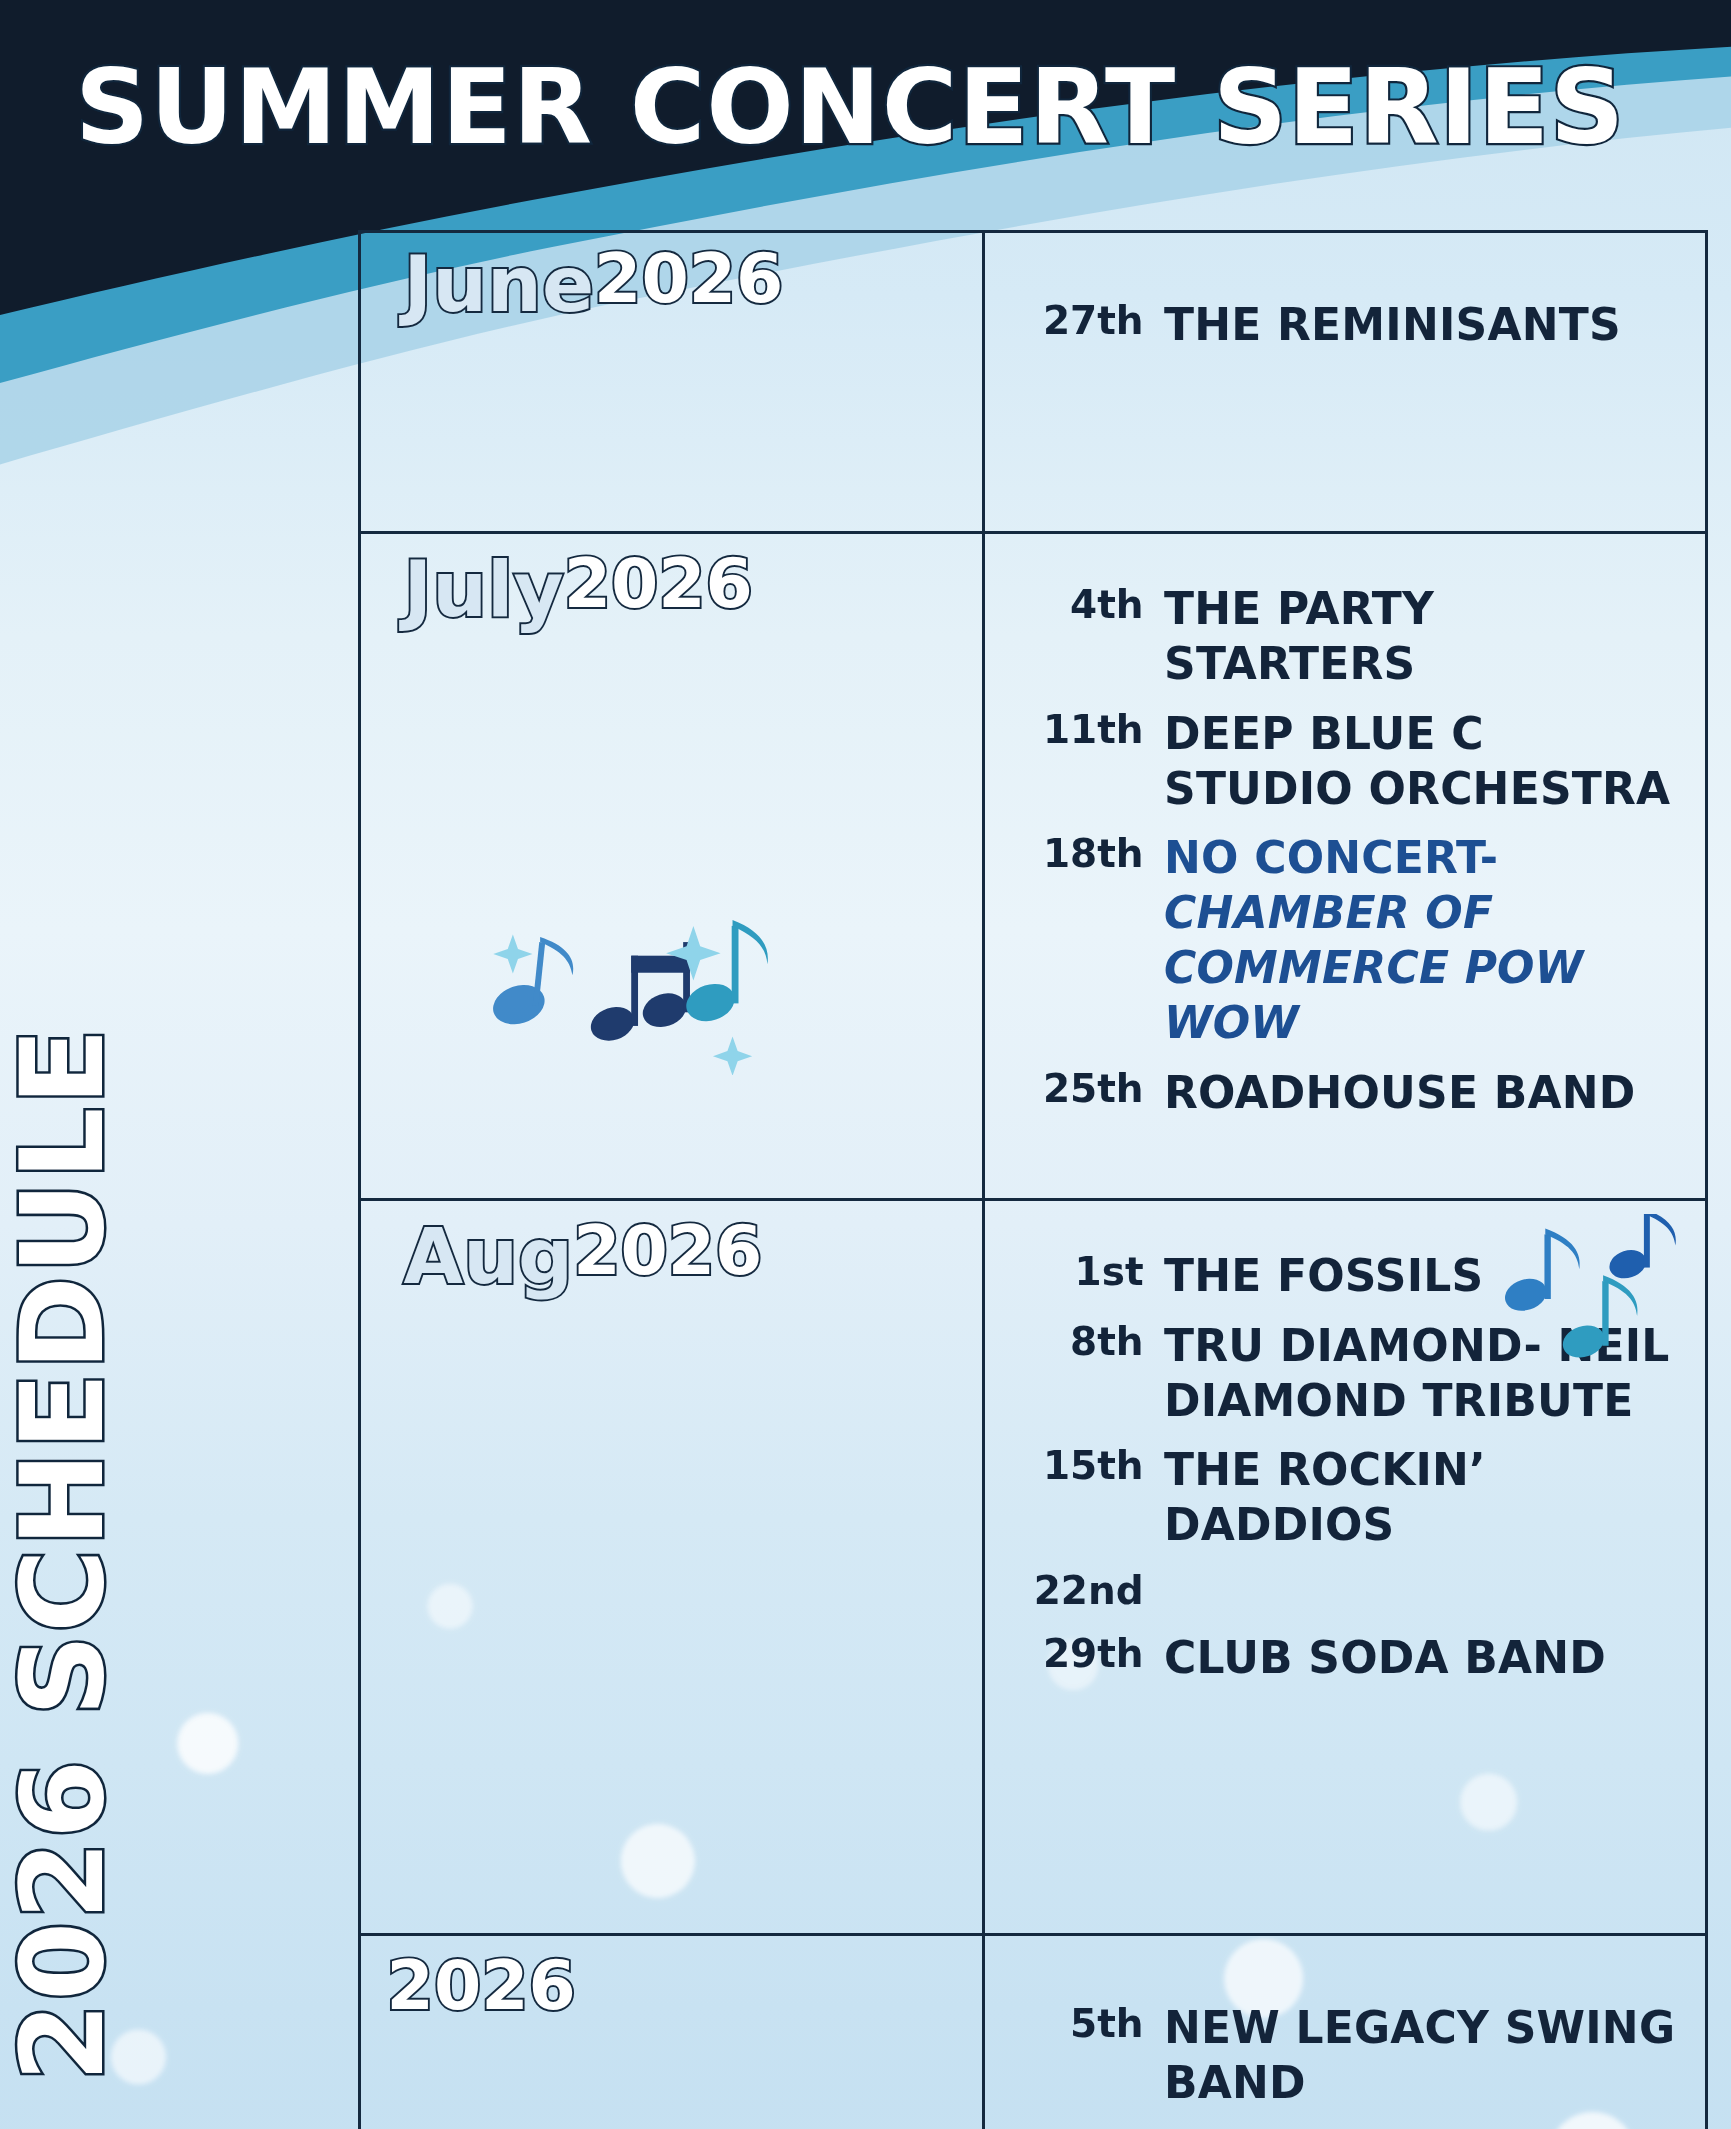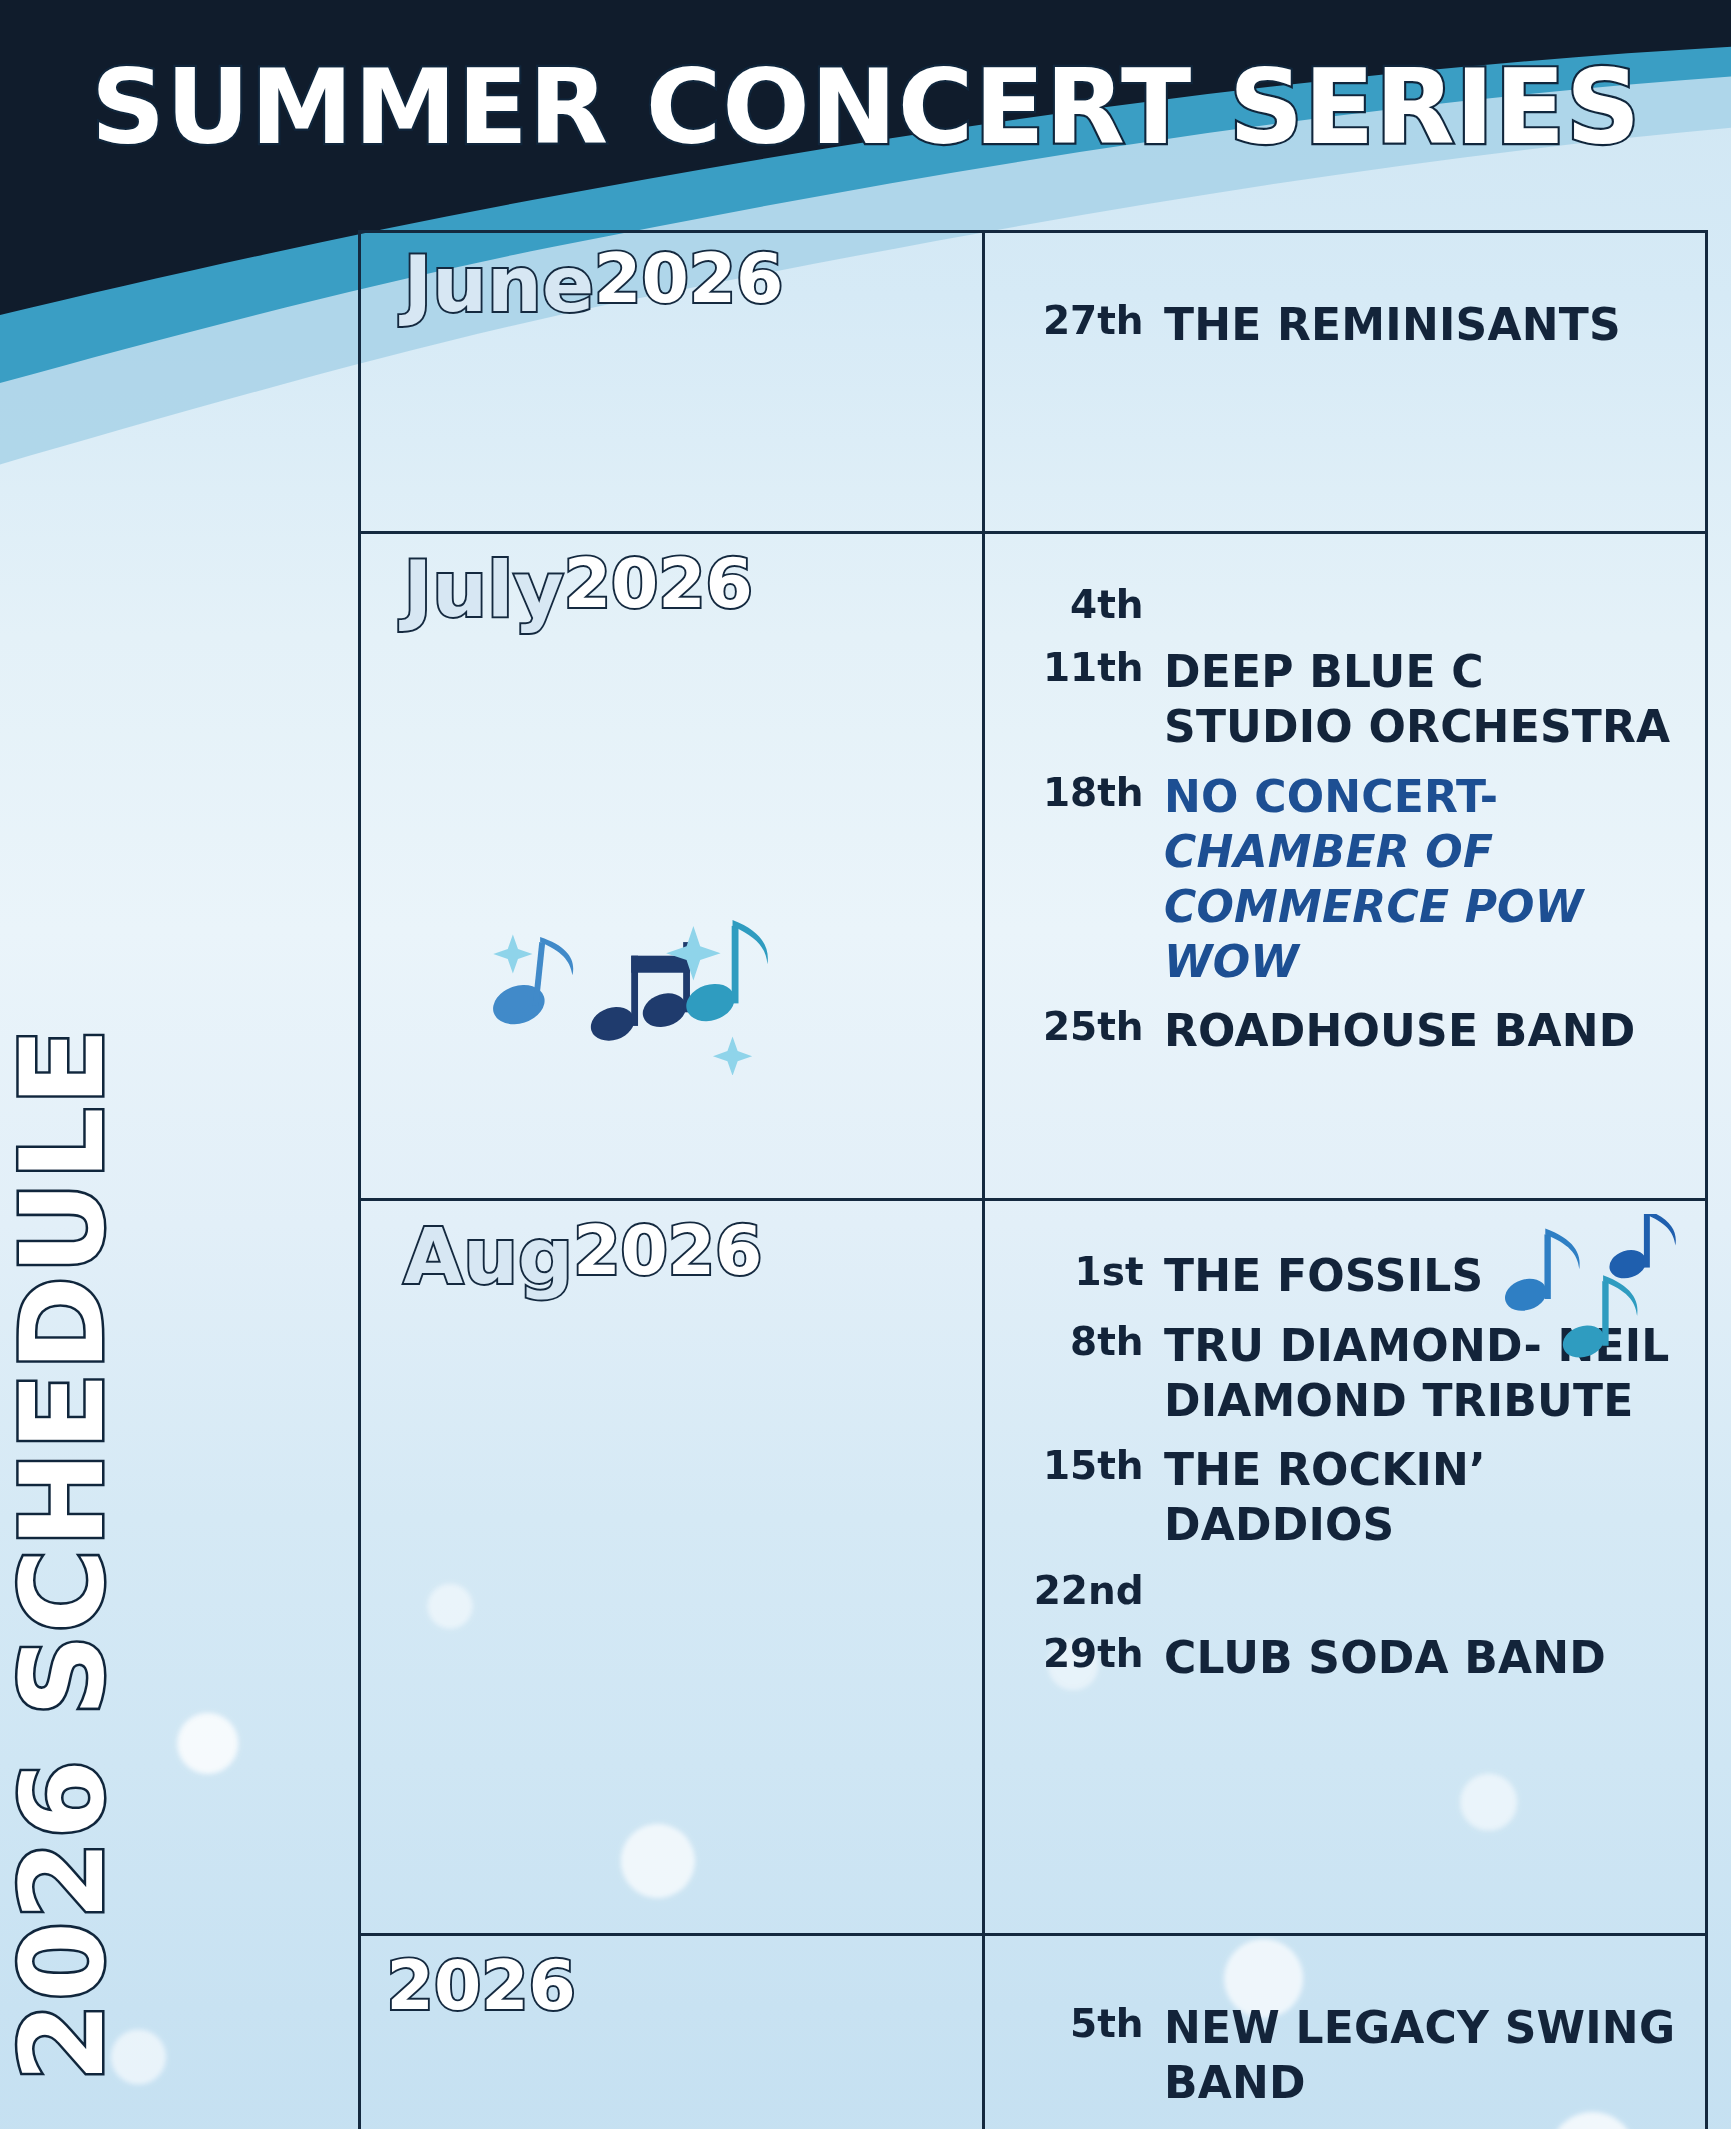--- a/index.html
+++ b/index.html
@@ -71,21 +71,20 @@
     width: 1601px;
     font-size: 103px;
     font-weight: 800;
     letter-spacing: 0.9px;
     color: #ffffff;
     -webkit-text-stroke: 4.3px #10263c;
     paint-order: stroke fill;
     text-shadow: 0 0 0 #10263c;
     white-space: nowrap;
     font-family: "DejaVu Sans", sans-serif;
-    margin-left: 16px;
   }
 
   
   .side-title-wrap {
     position: absolute;
     top: 238px;
     left: -4.3px;
     width: 332px;
     height: 1874px;
   }
@@ -274,20 +273,21 @@
           <g fill="#8fd4ea">
             <path d="M520,70 l16,48 l48,16 l-48,16 l-16,48 l-16,-48 l-48,-16 l48,-16 Z"></path>
             <path d="M612,330 l12,34 l34,12 l-34,12 l-12,34 l-12,-34 l-34,-12 l34,-12 Z"></path>
             <path d="M96,90 l12,34 l34,12 l-34,12 l-12,34 l-12,-34 l-34,-12 l34,-12 Z"></path>
           </g>
         </svg>
       </div>
       <div class="events-cell">
         <div class="event">
           <div class="ev-date">4th</div>
+          <div class="ev-name">THE PARTY STARTERS</div>
         </div>
         <div class="event">
           <div class="ev-date">11th</div>
           <div class="ev-name">DEEP BLUE C STUDIO ORCHESTRA</div>
         </div>
         <div class="event">
           <div class="ev-date">18th</div>
           <div class="ev-name note"><span>NO CONCERT- </span><span class="em">CHAMBER OF COMMERCE POW WOW</span></div>
         </div>
         <div class="event">

